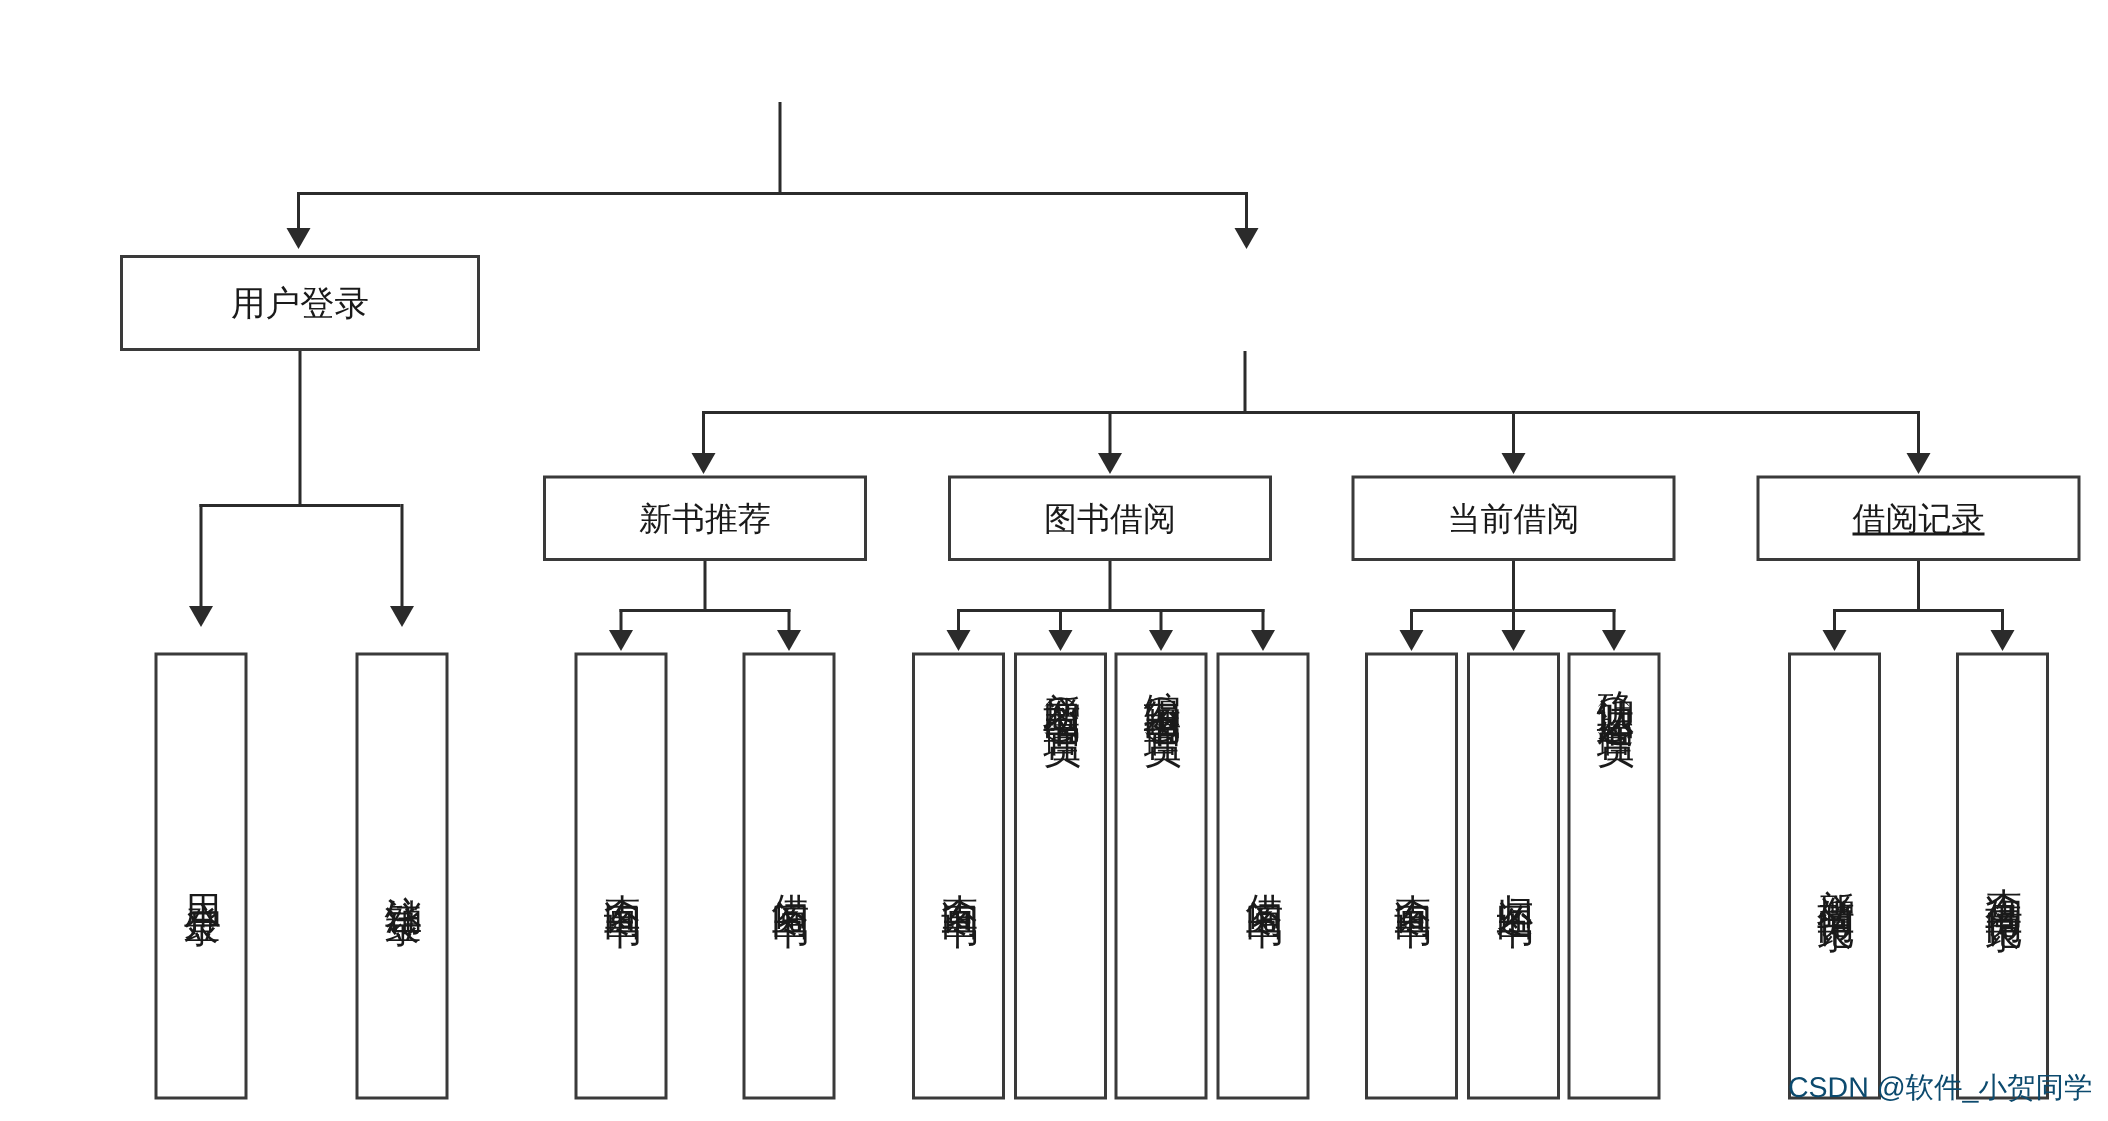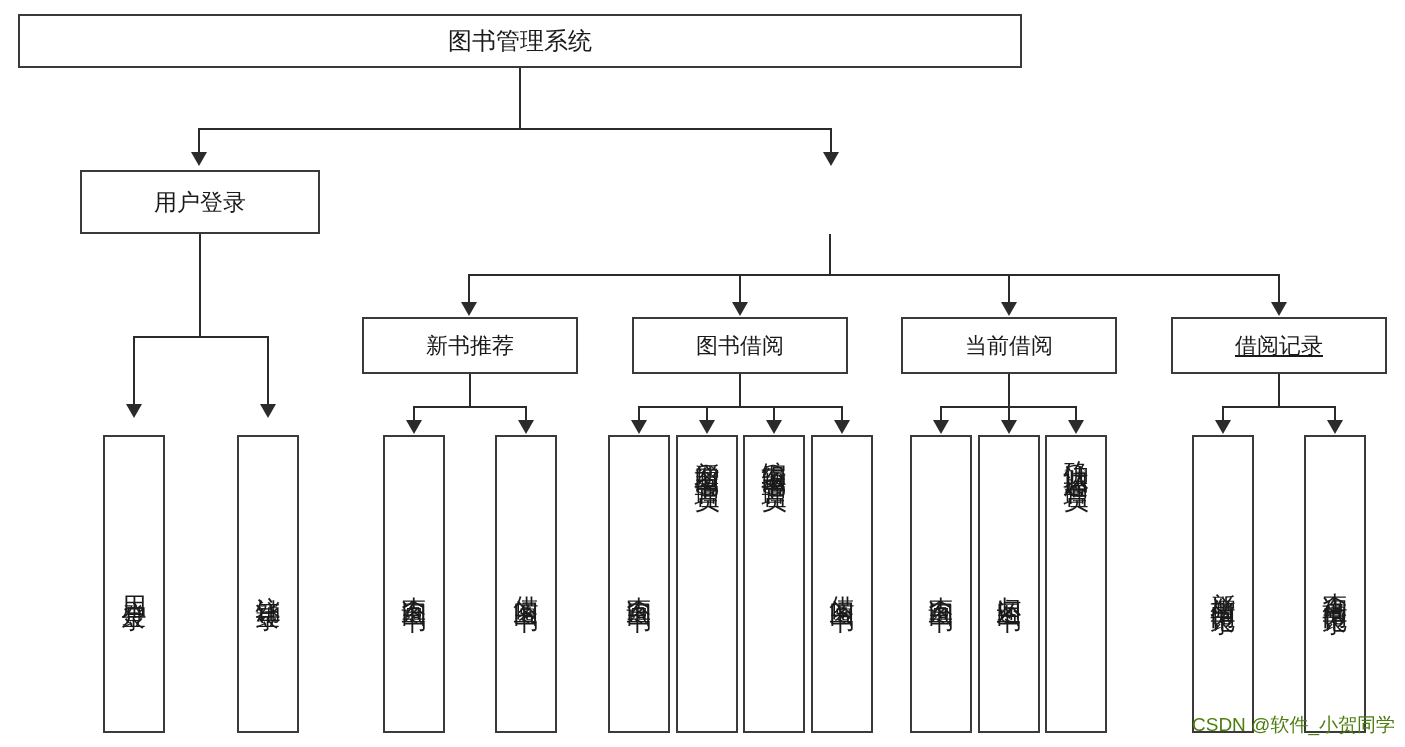--- a/index.html
+++ b/index.html
@@ -69,34 +69,31 @@
   .arrow {
     position: absolute;
     width: 0;
     height: 0;
     border-left: 8px solid transparent;
     border-right: 8px solid transparent;
     border-top: 14px solid #2b2b2b;
   }
   #watermark {
     position: absolute;
-    color: #4d7c0f;
+    color: #0c4a6e;
     font-size: 19px;
     white-space: nowrap;
     user-select: none;
   }
 </style>
 </head>
 <body>
 
 <div id="canvas">
 
-  <div class="node root" style="left:18px; top:14px; width:1004px; height:54px;">
-    <span>图书管理系统</span>
-  </div>
 
   <div class="conn v" style="left:519px; top:68px; width:2px; height:60px;"></div>
 
   <div class="conn h" style="left:198px; top:128px; width:634px; height:2px;"></div>
 
   <div class="conn v" style="left:198px; top:128px; width:2px; height:24px;"></div>
   <div class="arrow" style="left:191px; top:152px;"></div>
   <div class="conn v" style="left:830px; top:128px; width:2px; height:24px;"></div>
   <div class="arrow" style="left:823px; top:152px;"></div>
 

